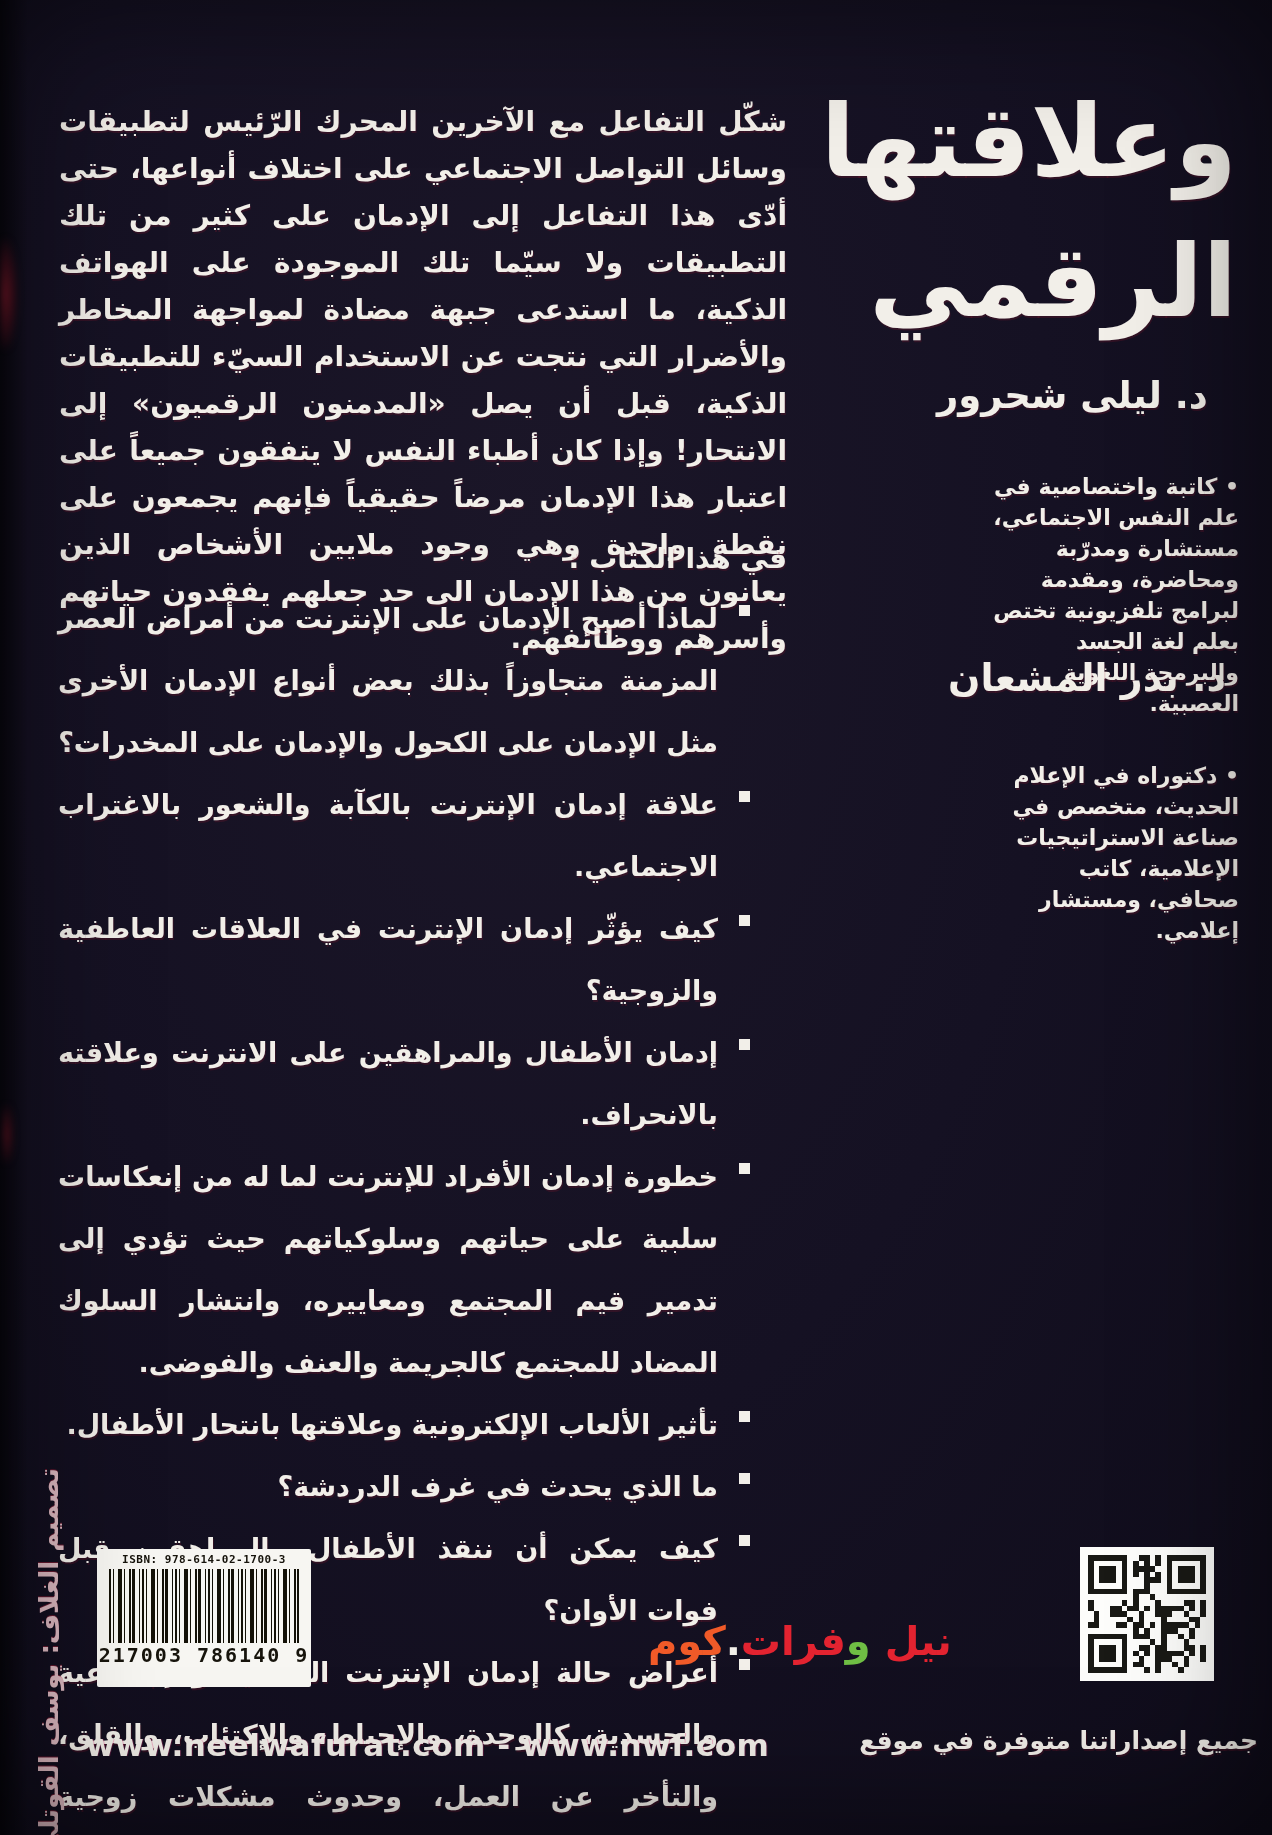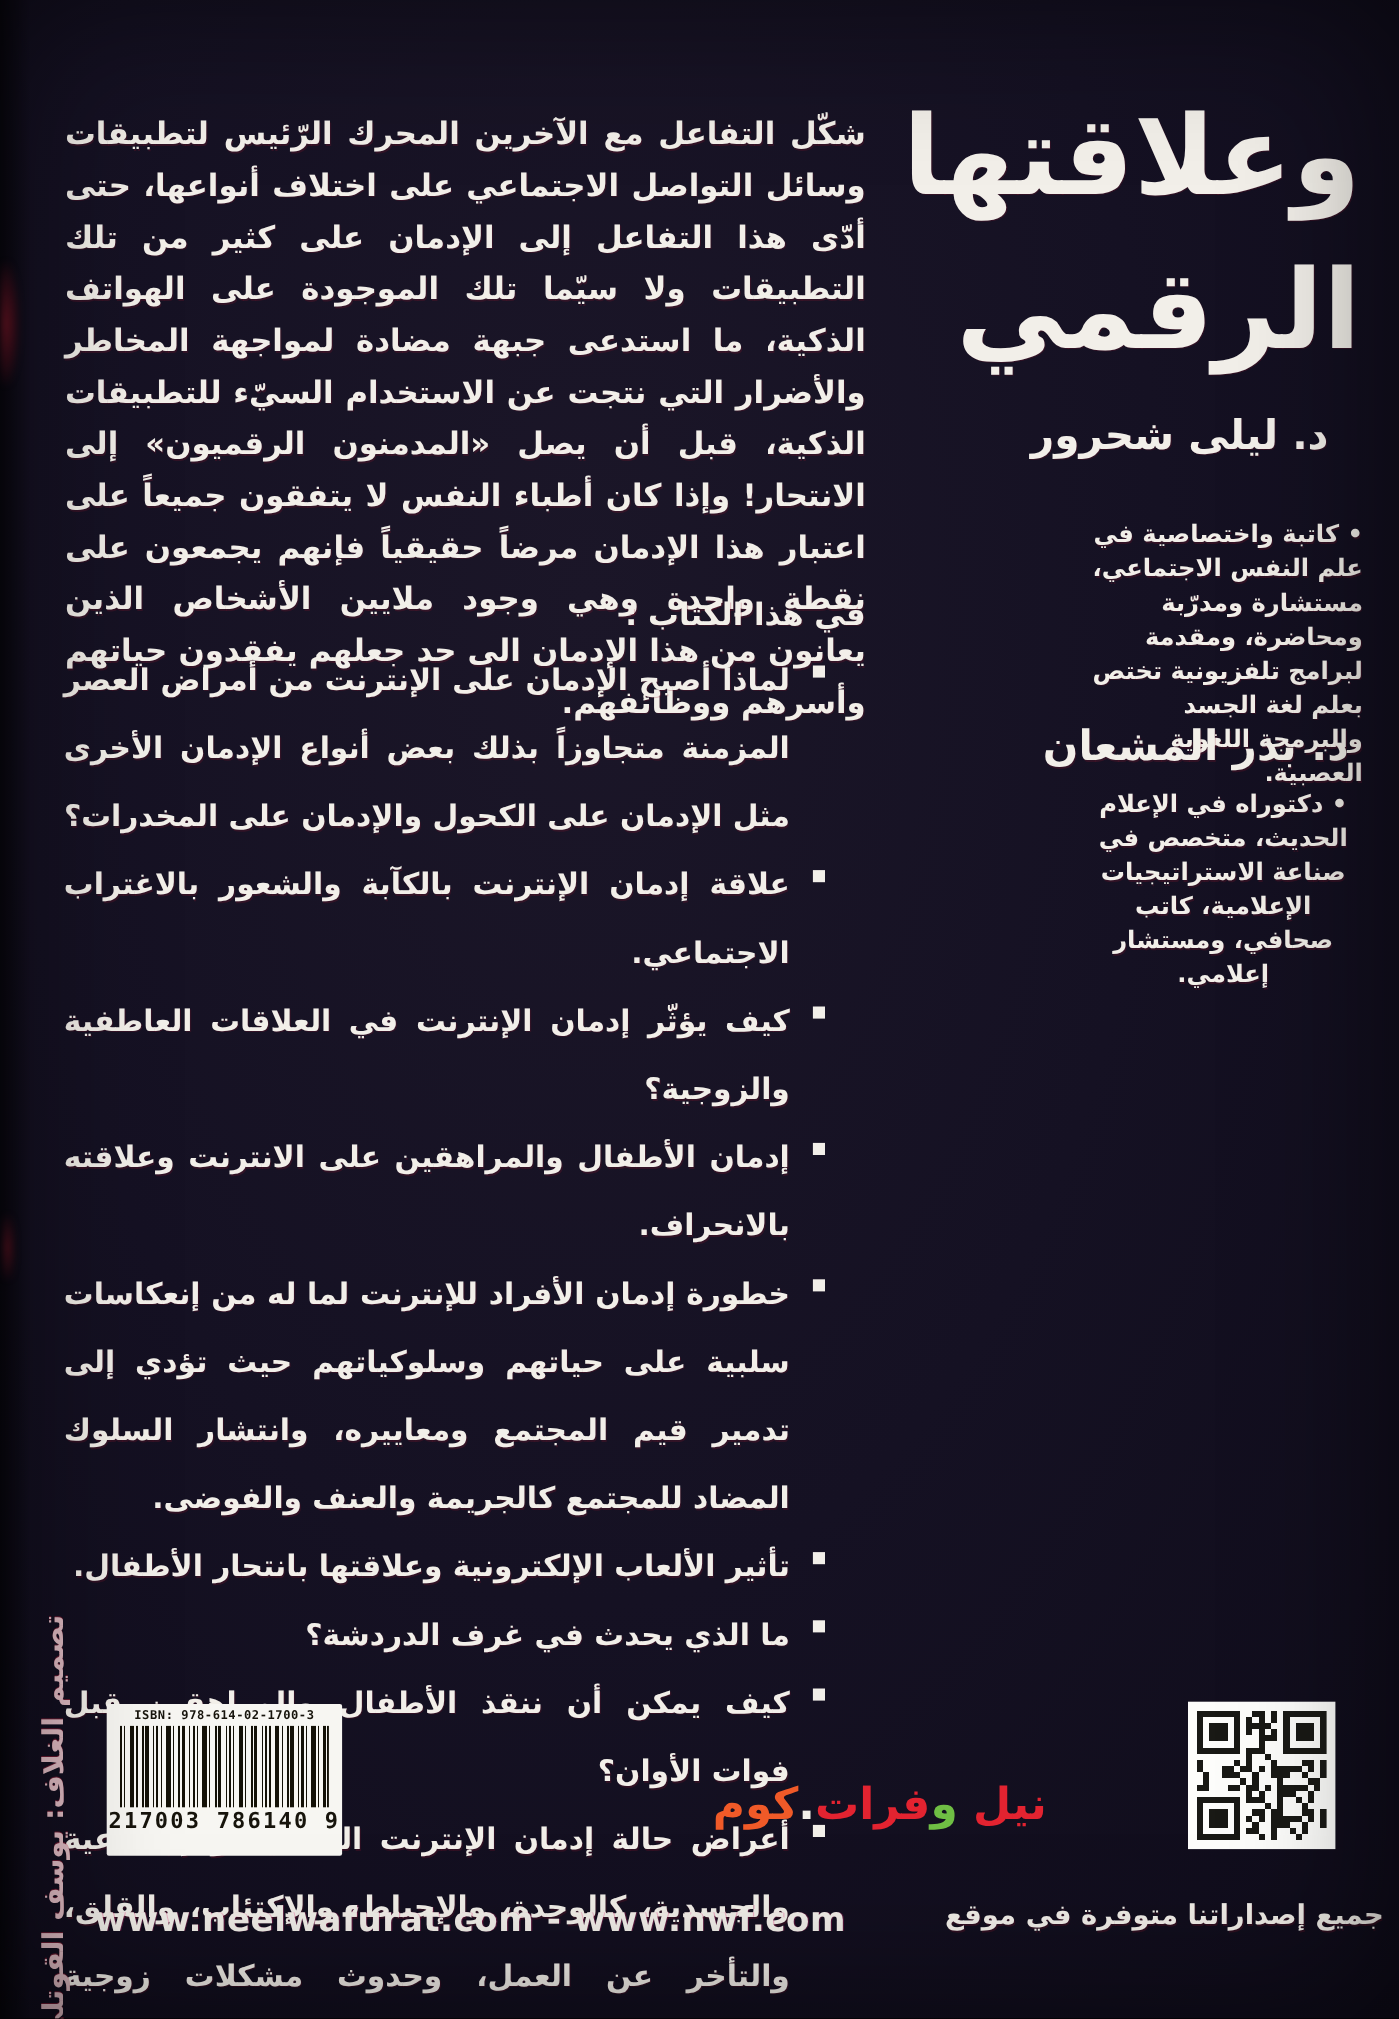--- a/index.html
+++ b/index.html
@@ -35,21 +35,21 @@
   ul.topics li::before{content:""; position:absolute; right:2px; top:17px;
     width:11px; height:11px; background:#f2efe9;}
 
   
   .title-block{position:absolute; top:72px; right:35px; width:300px; text-align:center;
     font-size:100px; line-height:140px; letter-spacing:-2px;}
   .author-1{position:absolute; top:374px; right:35px; width:300px; text-align:left; font-size:37px;}
   .author-2{position:absolute; top:656px; right:35px; width:300px; text-align:center; font-size:38px;}
   .bio{position:absolute; right:33px; width:254px; font-size:22px; line-height:31px; text-align:right;}
   .bio::before{content:"• ";}
-  .bio-1{top:447px;margin-top:24px;} .bio-2{top:716px;text-align:center;}
+  .bio-1{top:447px;margin-top:24px;} .bio-2{top:760px;}
 
   
   .credit{position:absolute; left:34px; top:2028px; width:560px; height:30px;
     transform-origin: top left; transform: rotate(-90deg);
     font-size:26px; letter-spacing:1px; color:#dcb9c0; font-weight:700; text-align:right;
     text-shadow:1px 0 0 rgba(220,40,70,.4);}
 
   
   .barcode{position:absolute; left:97px; top:1549px; width:214px; height:138px;
     background:#f7f6f2; border-radius:2px; color:#17140c; text-align:center;}

